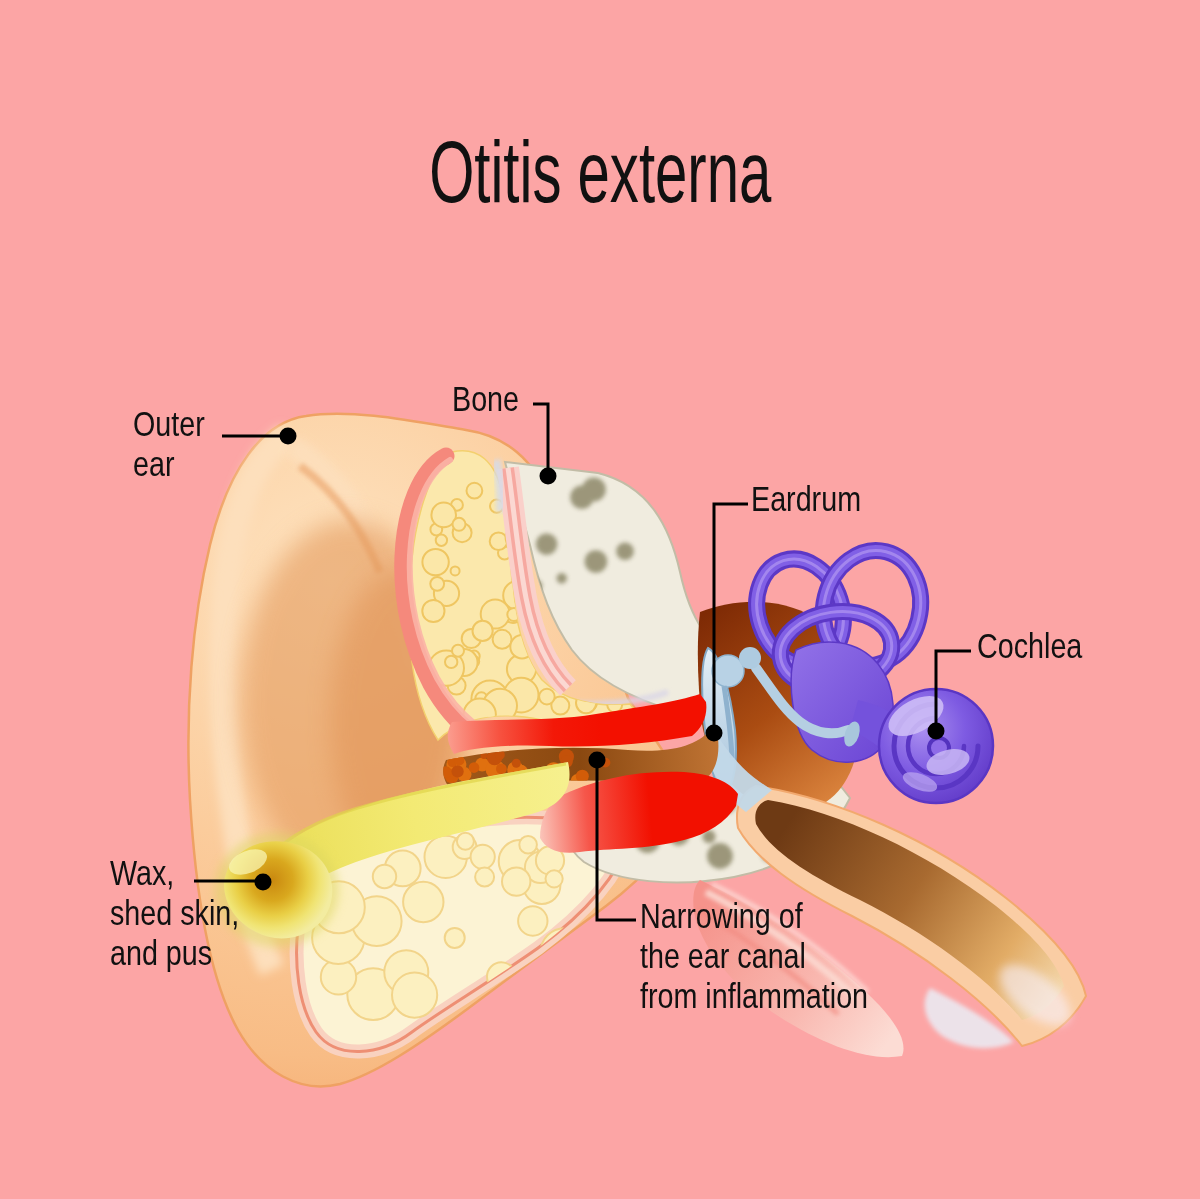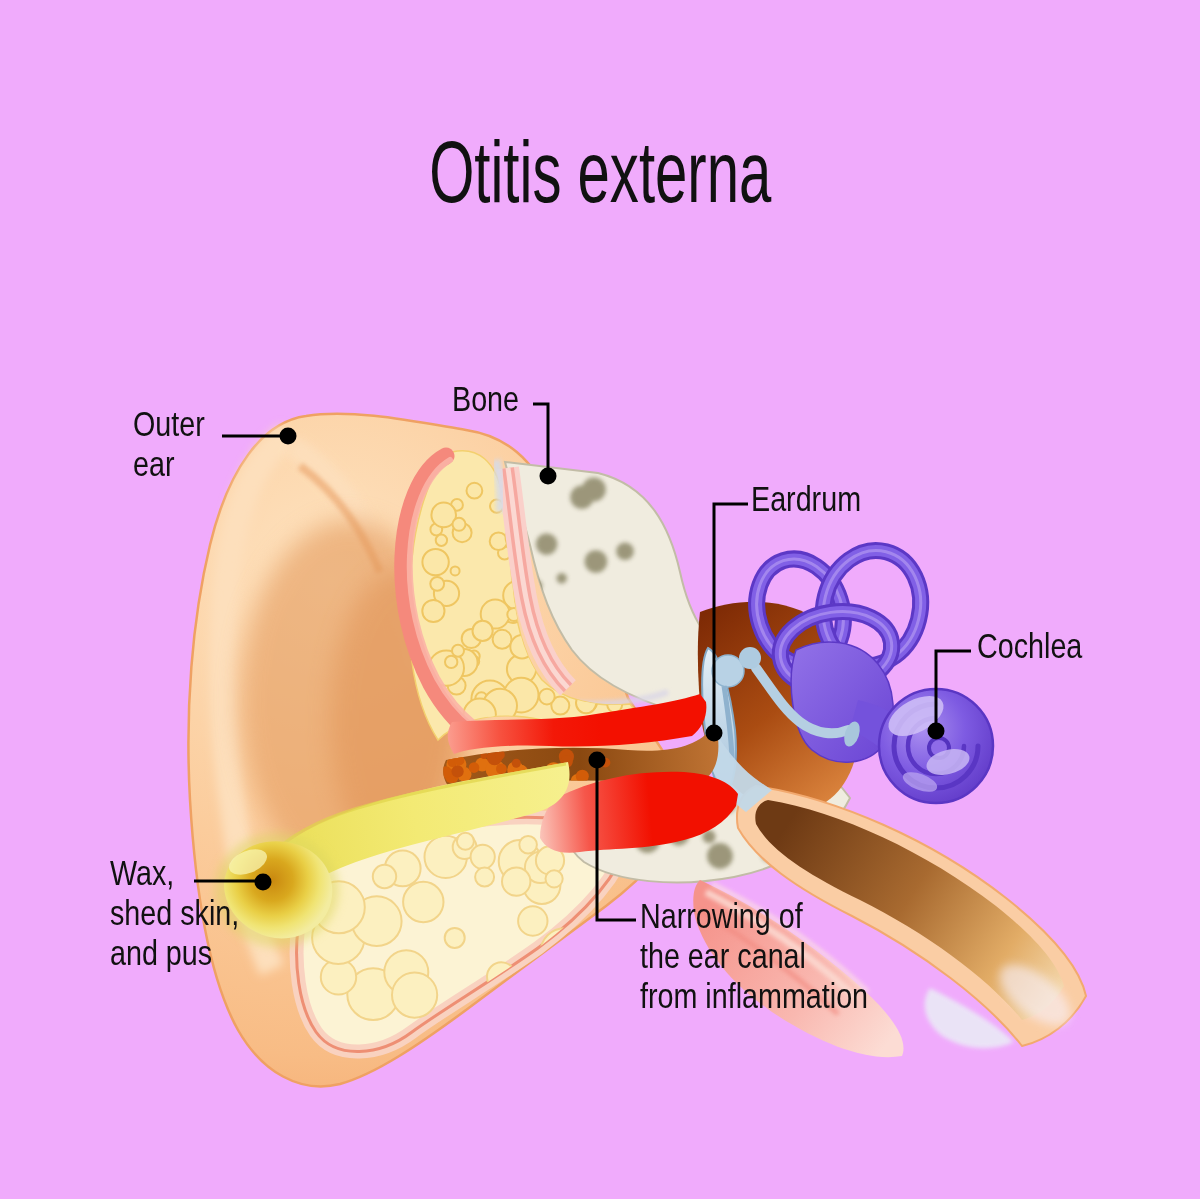--- a/index.html
+++ b/index.html
@@ -1,16 +1,16 @@
 <!DOCTYPE html>
 <html><head>
 <meta charset="utf-8">
 <style>
   html,body{margin:0;padding:0;background:#fff;}
-  .stage{position:relative;width:1200px;height:1199px;background:#f0abfc;overflow:hidden;
+  .stage{position:relative;width:1200px;height:1199px;background:#fca5a5;overflow:hidden;
          font-family:"Liberation Sans", sans-serif;}
   .stage svg{position:absolute;left:0;top:0;}
   .title{position:absolute;top:128px;left:0;right:0;text-align:center;
          font-size:88px;line-height:1;font-weight:400;color:#111;letter-spacing:0;}
   .title span{display:inline-block;transform:scaleX(.66);white-space:nowrap;}
   .lbl{position:absolute;font-size:35px;line-height:40px;color:#111;
        transform:scaleX(.82);transform-origin:0 0;white-space:nowrap;}
   .lbl span{display:block;}
 </style>
 </head>

